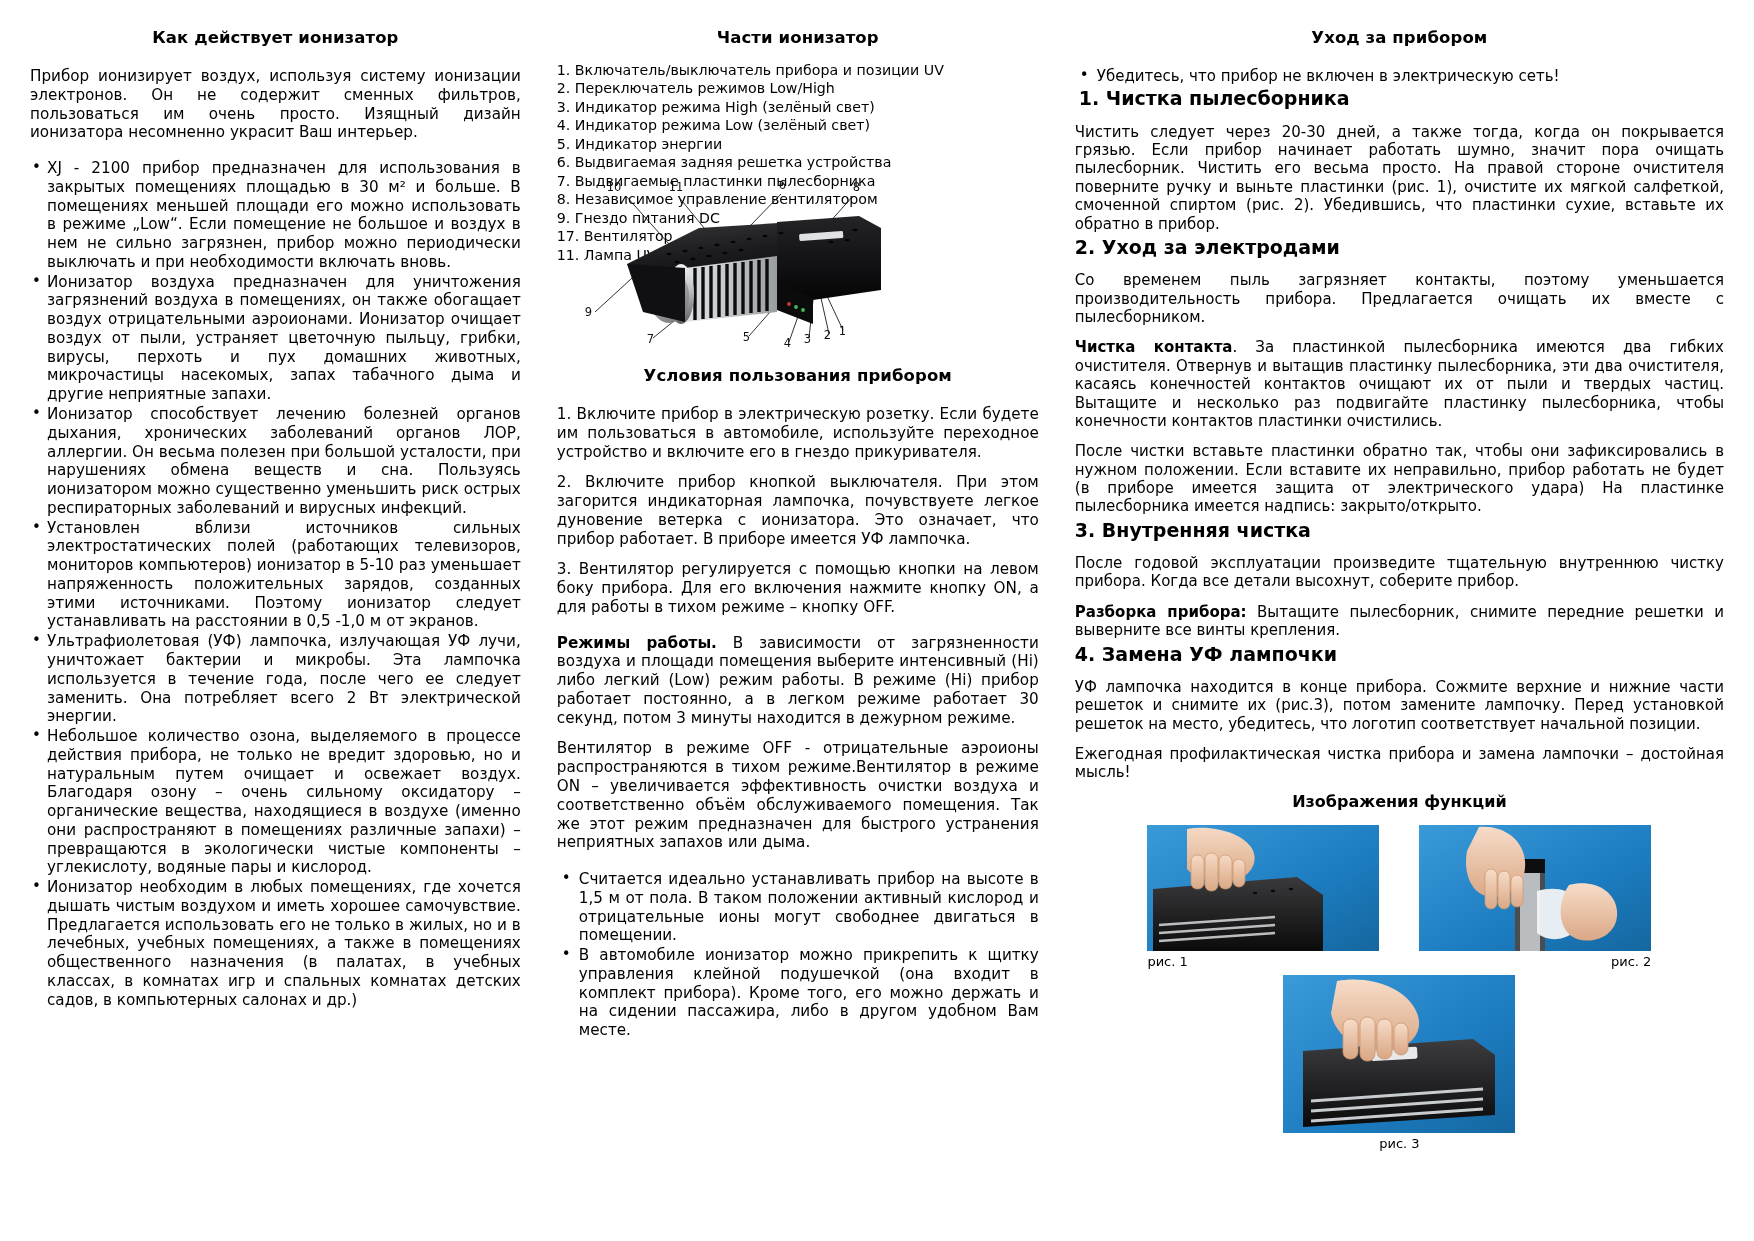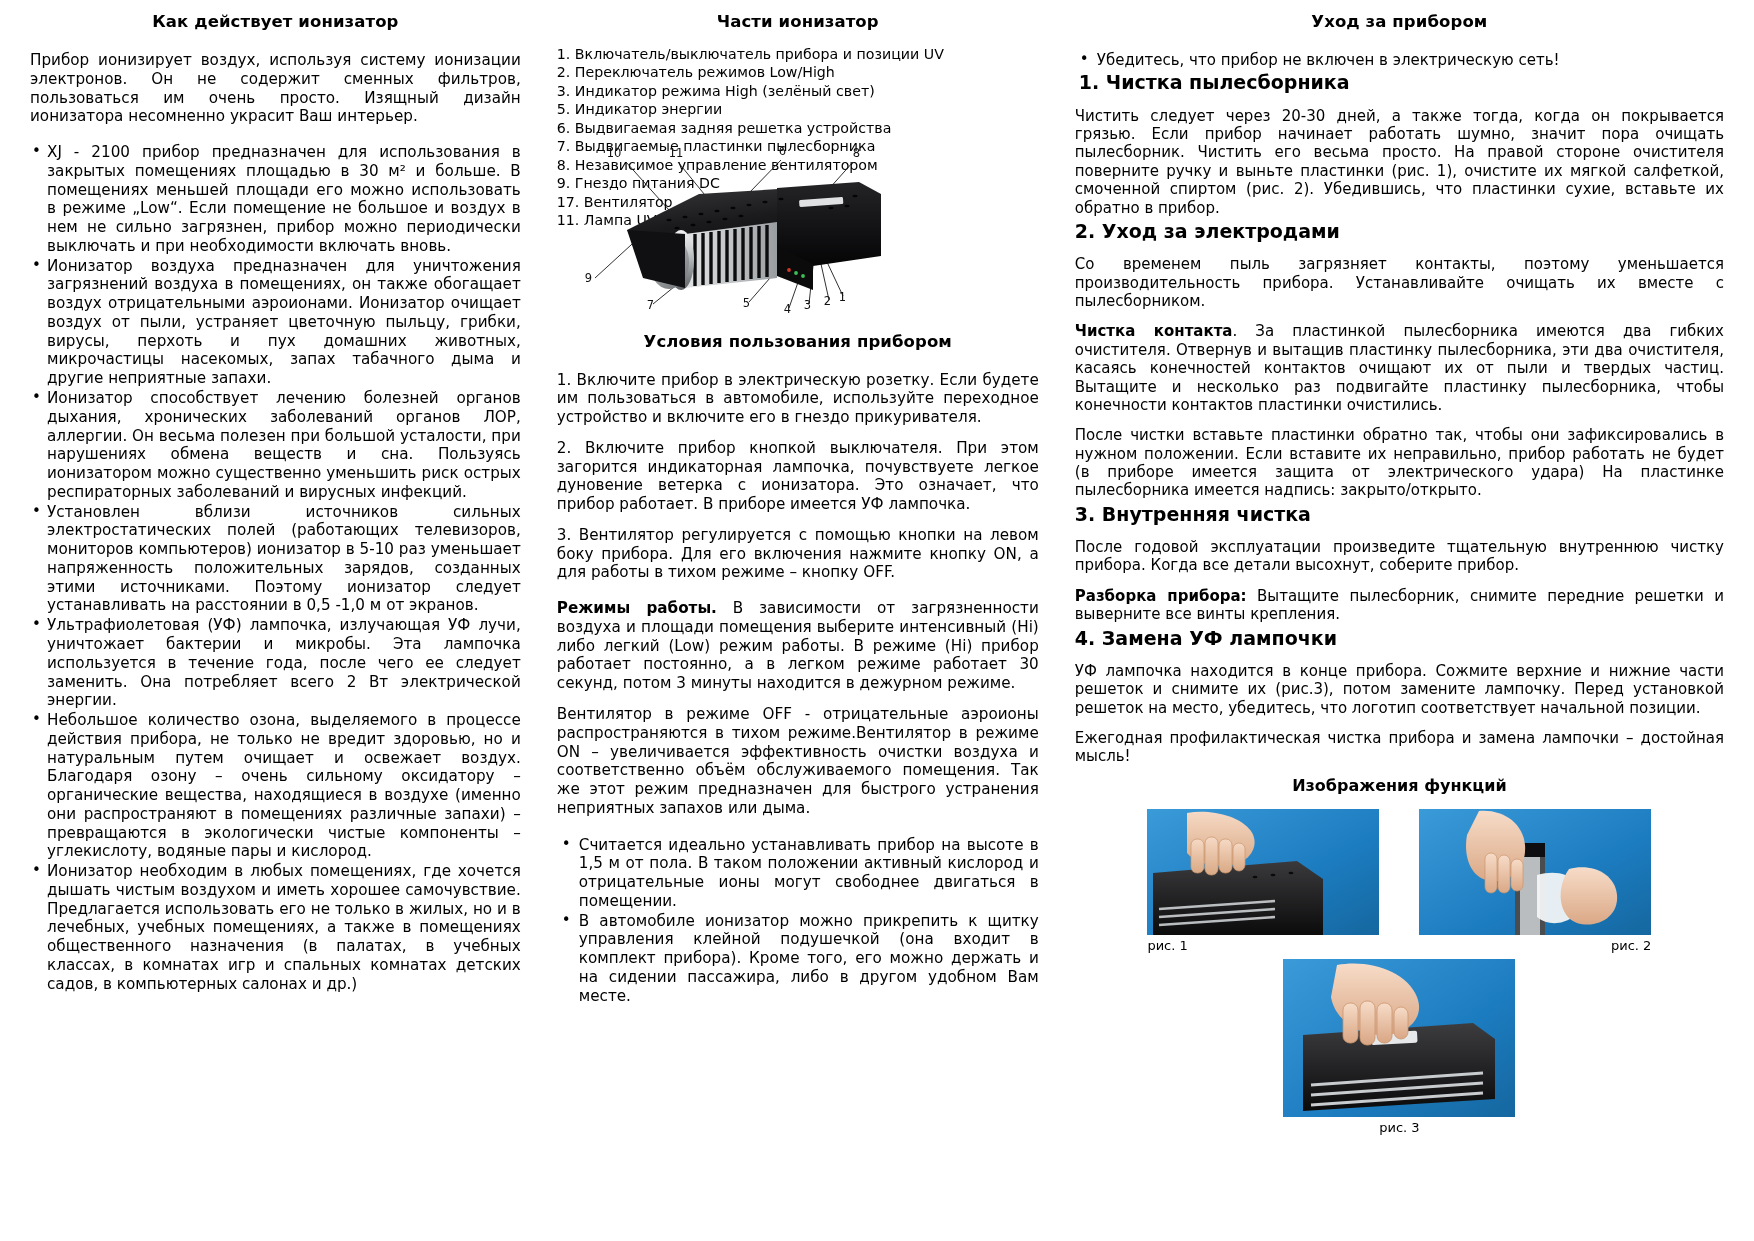--- a/index.html
+++ b/index.html
@@ -13,21 +13,21 @@
     font-family: "DejaVu Sans", "Liberation Sans", sans-serif;
     color: #000;
     overflow: hidden;
     position: relative;
   }
   .page {
     width: 1754px;
     height: 1241px;
     position: relative;
     box-sizing: border-box;
-    padding: 12px 30px 10px 30px;
+    padding: 28px 30px 10px 30px;
     display: flex;
     gap: 0px;
   }
   .col {
     box-sizing: border-box;
     position: relative;
   }
   .col-1 { width: 530px; padding-right: 22px; }
   .col-2 { width: 510px; padding: 0 14px; }
   .col-3 { width: 694px; padding-left: 22px; }
@@ -177,20 +177,21 @@
     </ul>
   </div>
 
   <div class="col col-2">
     <h2 class="section-title tight">Части ионизатор</h2>
 
     <ol class="numlist parts-list">
       <li>1. Включатель/выключатель прибора и позиции UV</li>
       <li>2. Переключатель режимов Low/High</li>
       <li>3. Индикатор режима High (зелёный свет)</li>
+      <li>4. Индикатор режима Low (зелёный свет)</li>
       <li>5. Индикатор энергии</li>
       <li>6. Выдвигаемая задняя решетка устройства</li>
       <li>7. Выдвигаемые пластинки пылесборника</li>
       <li>8. Независимое управление вентилятором</li>
       <li>9. Гнездо питания DC</li>
       <li>17. Вентилятор</li>
       <li>11. Лампа UV</li>
     </ol>
 
     <div class="device-figure">
@@ -329,21 +330,21 @@
     <h2 class="section-title">Уход за прибором</h2>
 
     <ul class="bullets wide">
       <li>Убедитесь, что прибор не включен в электрическую сеть!</li>
     </ul>
 
     <h3 class="sub indent">1.  Чистка пылесборника</h3>
     <p class="body">Чистить следует через 20-30 дней, а также тогда, когда он покрывается грязью. Если прибор начинает работать шумно, значит пора очищать пылесборник. Чистить его весьма просто. На правой стороне очистителя поверните ручку и выньте пластинки (рис. 1), очистите их мягкой салфеткой, смоченной спиртом (рис. 2). Убедившись, что пластинки сухие, вставьте их обратно в прибор.</p>
 
     <h3 class="sub">2. Уход за электродами</h3>
-    <p class="body">Со временем пыль загрязняет контакты, поэтому уменьшается производительность прибора. Устанавливайте очищать их вместе с пылесборником.</p>
+    <p class="body">Со временем пыль загрязняет контакты, поэтому уменьшается производительность прибора. Предлагается очищать их вместе с пылесборником.</p>
 
     <p class="body"><b class="inline-head">Чистка контакта</b><span>.  За пластинкой пылесборника имеются два гибких очистителя. Отвернув и вытащив пластинку пылесборника, эти два очистителя, касаясь  конечностей контактов очищают их от пыли и твердых частиц. Вытащите и несколько раз подвигайте пластинку пылесборника, чтобы конечности контактов пластинки очистились.</span></p>
 
     <p class="body"> После чистки вставьте пластинки обратно так, чтобы они зафиксировались в нужном положении. Если вставите их неправильно, прибор работать не будет (в приборе имеется защита от электрического удара) На пластинке пылесборника имеется надпись: закрыто/открыто.</p>
 
     <h3 class="sub">3. Внутренняя чистка</h3>
     <p class="body"> После годовой эксплуатации произведите тщательную внутреннюю чистку прибора. Когда все детали высохнут, соберите прибор.</p>
 
     <p class="body"><b class="inline-head">Разборка прибора:</b><span> Вытащите пылесборник, снимите передние решетки и выверните все винты крепления.</span></p>
 

